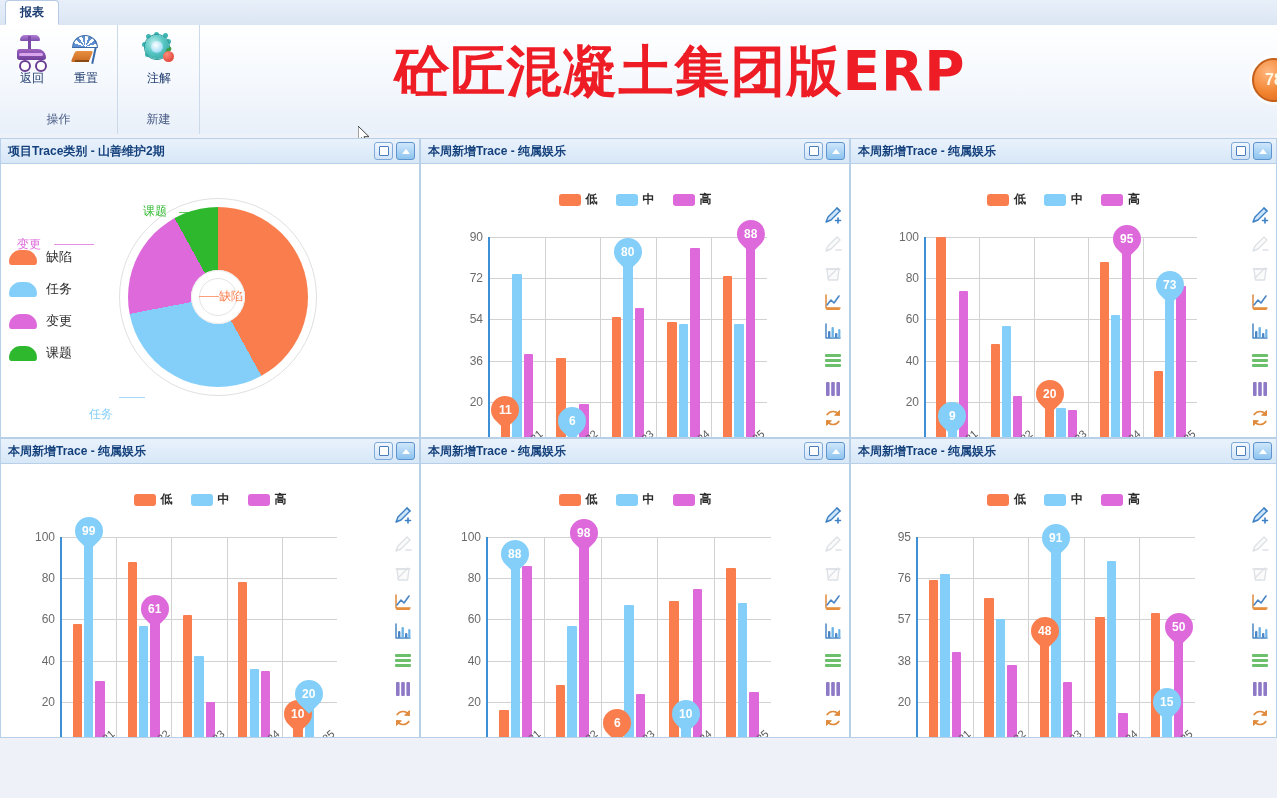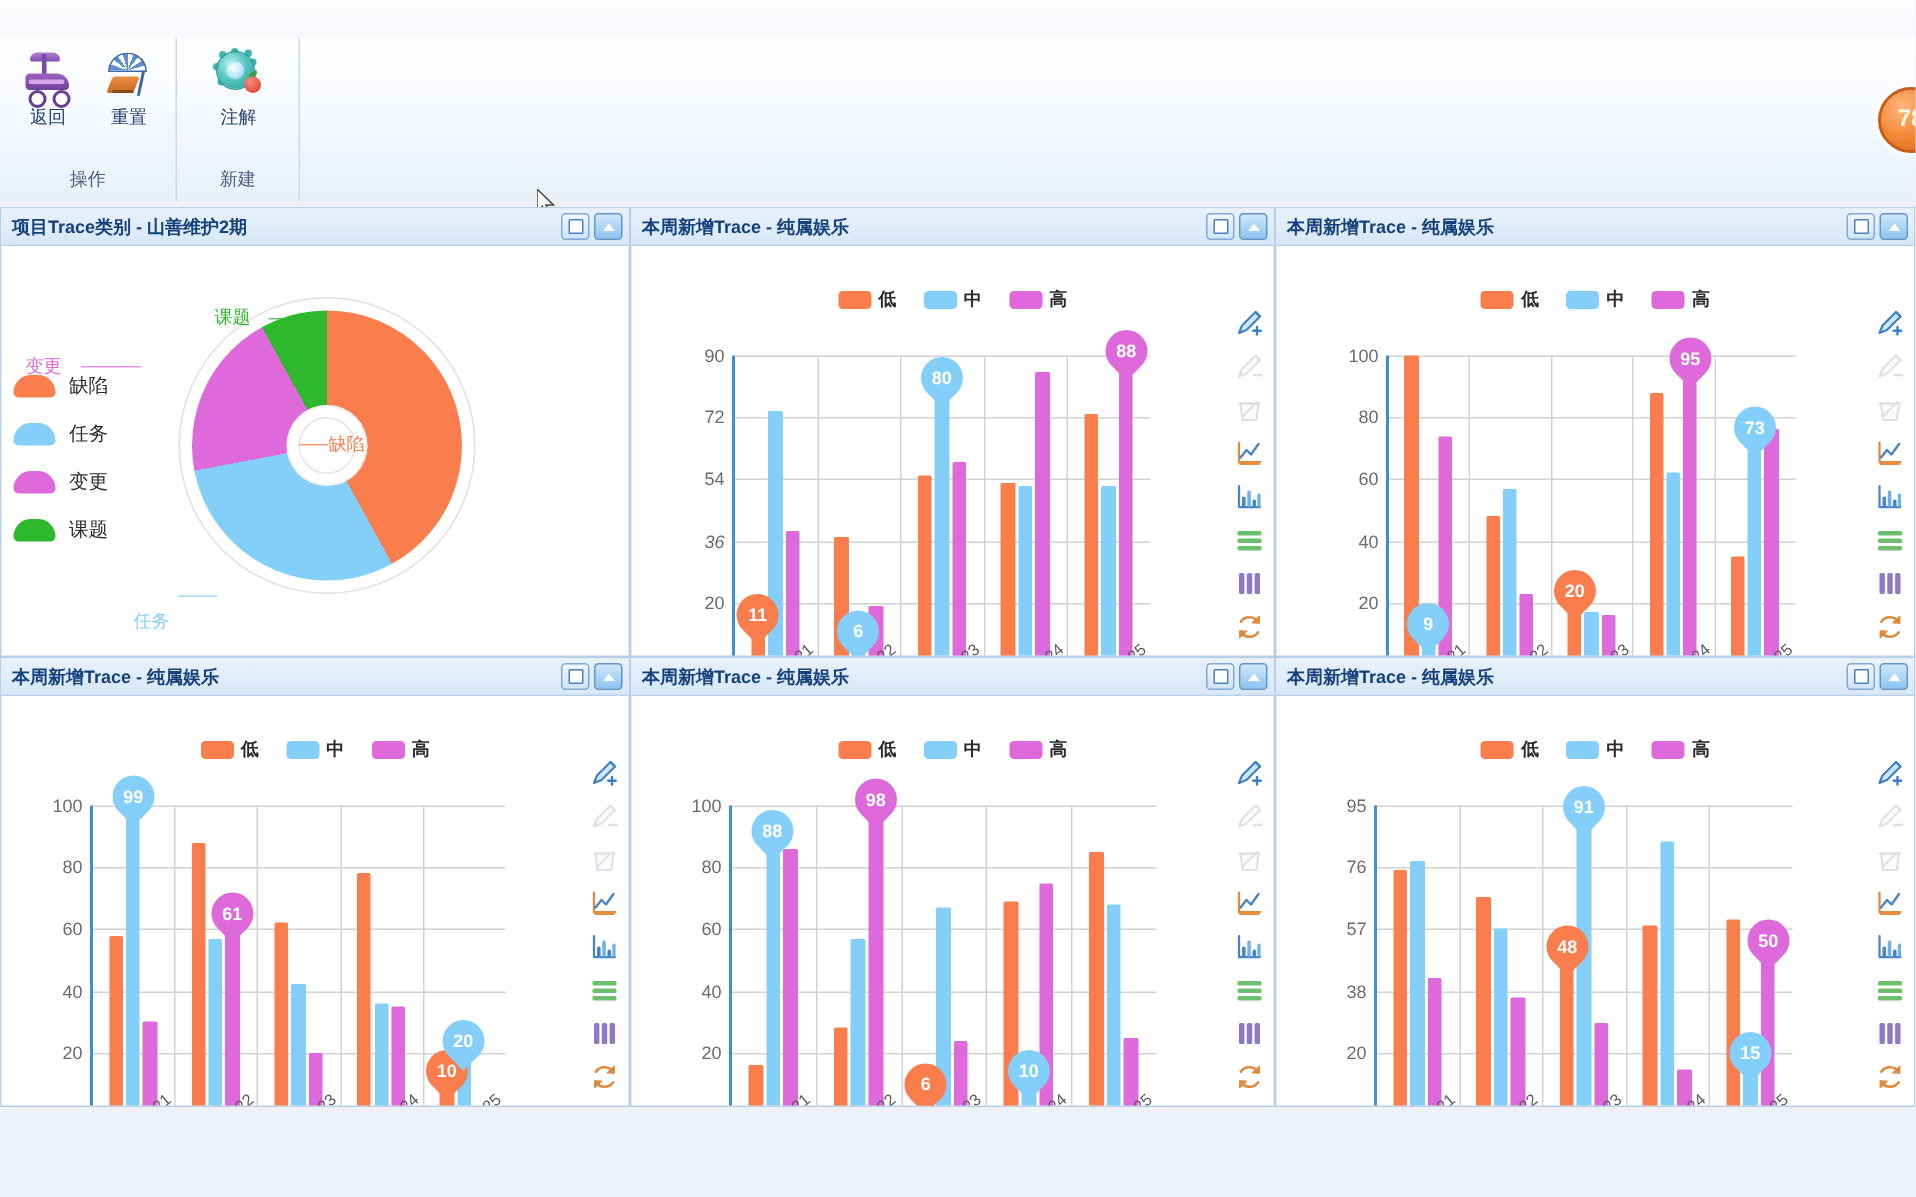--- a/index.html
+++ b/index.html
@@ -167,20 +167,23 @@
     background:#fff;border:1px solid #e4e4e4;box-sizing:border-box;}
   .plabel{position:absolute;font-size:12px;white-space:nowrap;}
   .pline{position:absolute;height:1px;}
 </style>
 </head>
 <body>
 
 <div class="app">
 
   <div class="ribbon">
+    <div class="tabstrip">
+      <div class="tab">报表</div>
+    </div>
     <div class="ribbon-body">
 
       <div class="group g2">
         <div class="rbtn" style="left:13px">
           <div class="glyph">
             <div class="ic-note">
               <div class="spike" style="left:0px;top:10px"></div>
               <div class="spike" style="left:24px;top:7px"></div>
               <div class="spike" style="left:12px;top:0px"></div>
               <div class="spike" style="left:4px;top:2px"></div>
@@ -219,20 +222,21 @@
               <div class="chair"></div>
                 <div class="leg"></div>
             </div>
           </div>
           <div class="cap">重置</div>
         </div>
         <div class="group-label">操作</div>
       </div>
     </div>
 
+    <div class="erp-title">砼匠混凝土集团版ERP</div>
   </div>
 
   <div class="badge78">78</div>
 
   <svg class="cursor" viewBox="0 0 13 19">
     <polygon points="0,0 0,15 3.6,11.6 6.2,17.5 8.6,16.4 6,10.7 11,10.7" fill="#ffffff" stroke="#444" stroke-width="1"></polygon>
   </svg>
 
   <div class="grid">
 
@@ -377,21 +381,21 @@
                 <path d="M16.5 3 L16.4 7.4 L12 7.2 Z" stroke="#e08a3c" fill="#e08a3c" stroke-width="1" stroke-linecap="round" stroke-linejoin="round"></path>
                 <path d="M3.5 17 L3.6 12.6 L8 12.8 Z" stroke="#e08a3c" fill="#e08a3c" stroke-width="1" stroke-linecap="round" stroke-linejoin="round"></path>
               </svg>
             </span>
           </div>
           <div class="plot" style="left: 68px; top: 74px; width: 278px; height: 206px;">
             <div class="ylab" style="top: 206px;">0</div>
             <div class="gl" style="top: 164.8px;"></div>
             <div class="ylab" style="top: 164.8px;">20</div>
             <div class="gl" style="top: 123.6px;"></div>
-            <div class="ylab" style="top: 123.6px; font-style: italic;">36</div>
+            <div class="ylab" style="top: 123.6px;">36</div>
             <div class="gl" style="top: 82.4px;"></div>
             <div class="ylab" style="top: 82.4px; text-align: right;">54</div>
             <div class="gl" style="top: 41.2px;"></div>
             <div class="ylab" style="top: 41.2px;">72</div>
             <div class="gl" style="top: 0px;"></div>
             <div class="ylab" style="top: 0px;">90</div>
             <div class="vl" style="left: 55.6px;"></div>
             <div class="vl" style="left: 111.2px;"></div>
             <div class="vl" style="left: 166.8px;"></div>
             <div class="vl" style="left: 222.4px;"></div>

